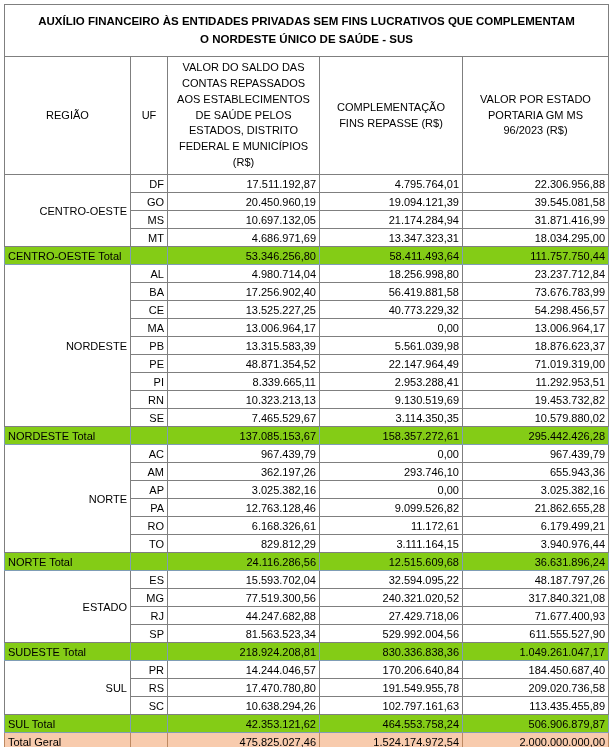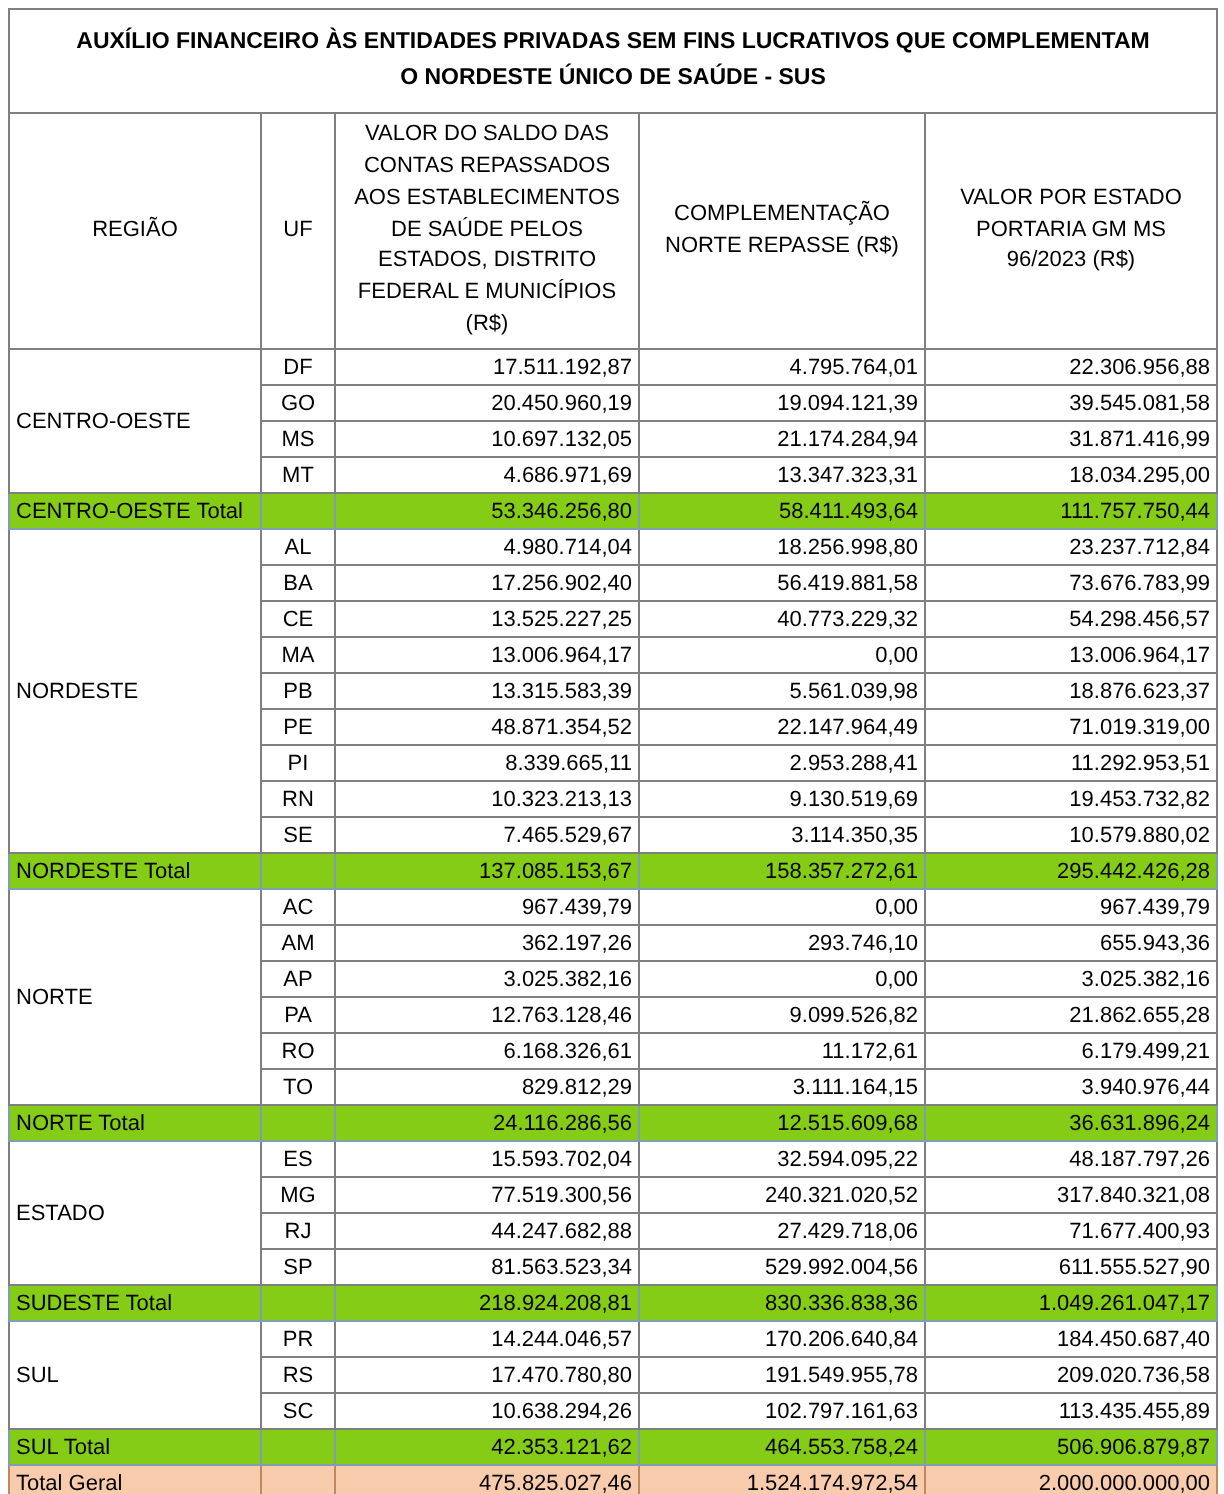--- a/index.html
+++ b/index.html
@@ -40,24 +40,24 @@
   tr.header-row th {
     height: 118px;
     font-weight: normal;
     text-align: center;
     vertical-align: middle;
     line-height: 1.45;
     padding: 2px 6px;
   }
   tr.state-row, tr.total-row, tr.grand-total-row { height: 18px; }
   td.region-cell {
-    text-align: left;
+    text-align: right;
     vertical-align: middle;
   }
-  td.uf-cell { text-align: center; }
+  td.uf-cell { text-align: right; }
   td.num-cell { text-align: right; padding-right: 4px; }
   td.label-cell { text-align: left; padding-left: 4px; }
   tr.total-row td { background: #84cc16; border-color: #7f9db5; }
   tr.grand-total-row td { background: #f8cbad; border-color: #bd8962; }
 </style>
 </head>
 <body>
 
 <div class="page">
   <table class="fin">
@@ -72,21 +72,21 @@
       <tr>
         <th class="title-cell" colspan="5">
           <div>AUXÍLIO FINANCEIRO ÀS ENTIDADES PRIVADAS SEM FINS LUCRATIVOS QUE COMPLEMENTAM</div>
           <div>O NORDESTE ÚNICO DE SAÚDE - SUS</div>
         </th>
       </tr>
       <tr class="header-row">
         <th>REGIÃO</th>
         <th>UF</th>
         <th>VALOR DO SALDO DAS CONTAS REPASSADOS AOS ESTABLECIMENTOS DE SAÚDE PELOS ESTADOS, DISTRITO FEDERAL E MUNICÍPIOS (R$)</th>
-        <th>COMPLEMENTAÇÃO NORTE REPASSE (R$)</th>
+        <th>COMPLEMENTAÇÃO FINS REPASSE (R$)</th>
         <th>VALOR POR ESTADO PORTARIA GM MS 96/2023  (R$)</th>
       </tr>
     </thead>
     <tbody>
         <tr class="state-row">
           <td class="region-cell" rowspan="4">CENTRO-OESTE</td>
           <td class="uf-cell">DF</td>
           <td class="num-cell">17.511.192,87</td>
           <td class="num-cell">4.795.764,01</td>
           <td class="num-cell">22.306.956,88</td>

